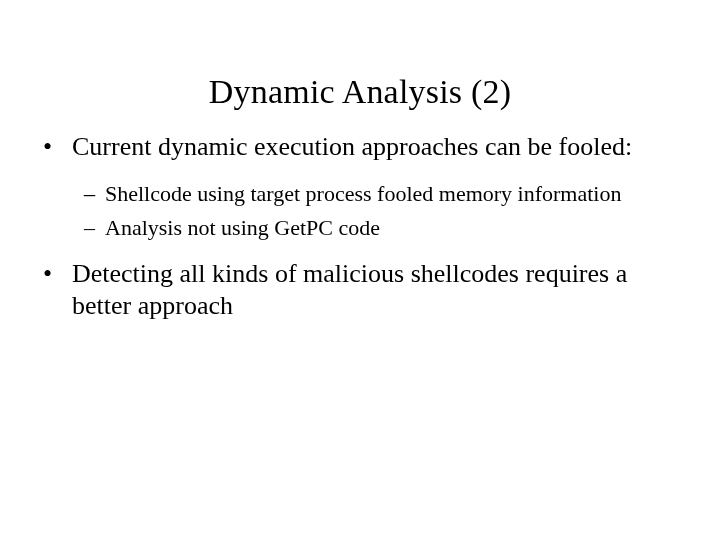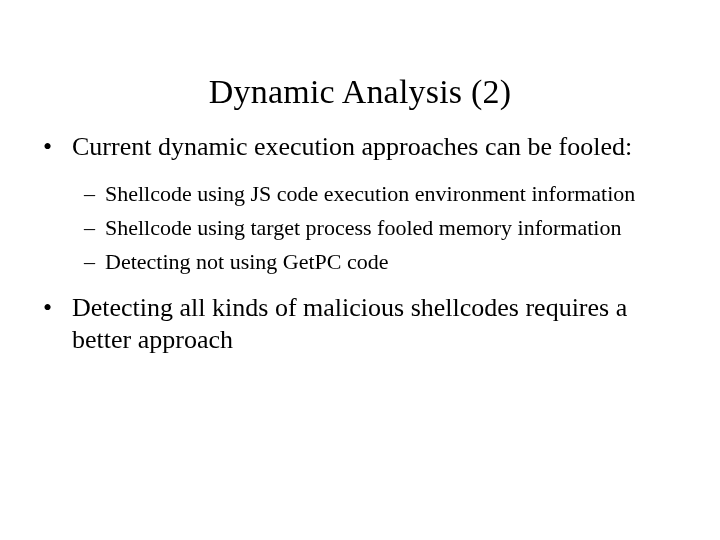--- a/index.html
+++ b/index.html
@@ -98,31 +98,30 @@
 
     <div class="bullet-l1">
       <span class="marker">•</span>
       <span class="text">Current dynamic execution approaches can be fooled:</span>
     </div>
 
     <div class="sub-list">
 
       <div class="bullet-l2">
         <span class="marker">–</span>
-        <span class="text">Shellcode using JS code execution environment information</span>
       </div>
 
       <div class="bullet-l2">
         <span class="marker">–</span>
         <span class="text">Shellcode using target process fooled memory information</span>
       </div>
 
       <div class="bullet-l2">
         <span class="marker">–</span>
-        <span class="text">Detecting not using GetPC code</span>
+        <span class="text">Analysis not using GetPC code</span>
       </div>
 
     </div>
 
     <div class="bullet-l1 gap-before-last">
       <span class="marker">•</span>
       <span class="text">Detecting all kinds of malicious shellcodes requires a better approach</span>
     </div>
 
   </div>

